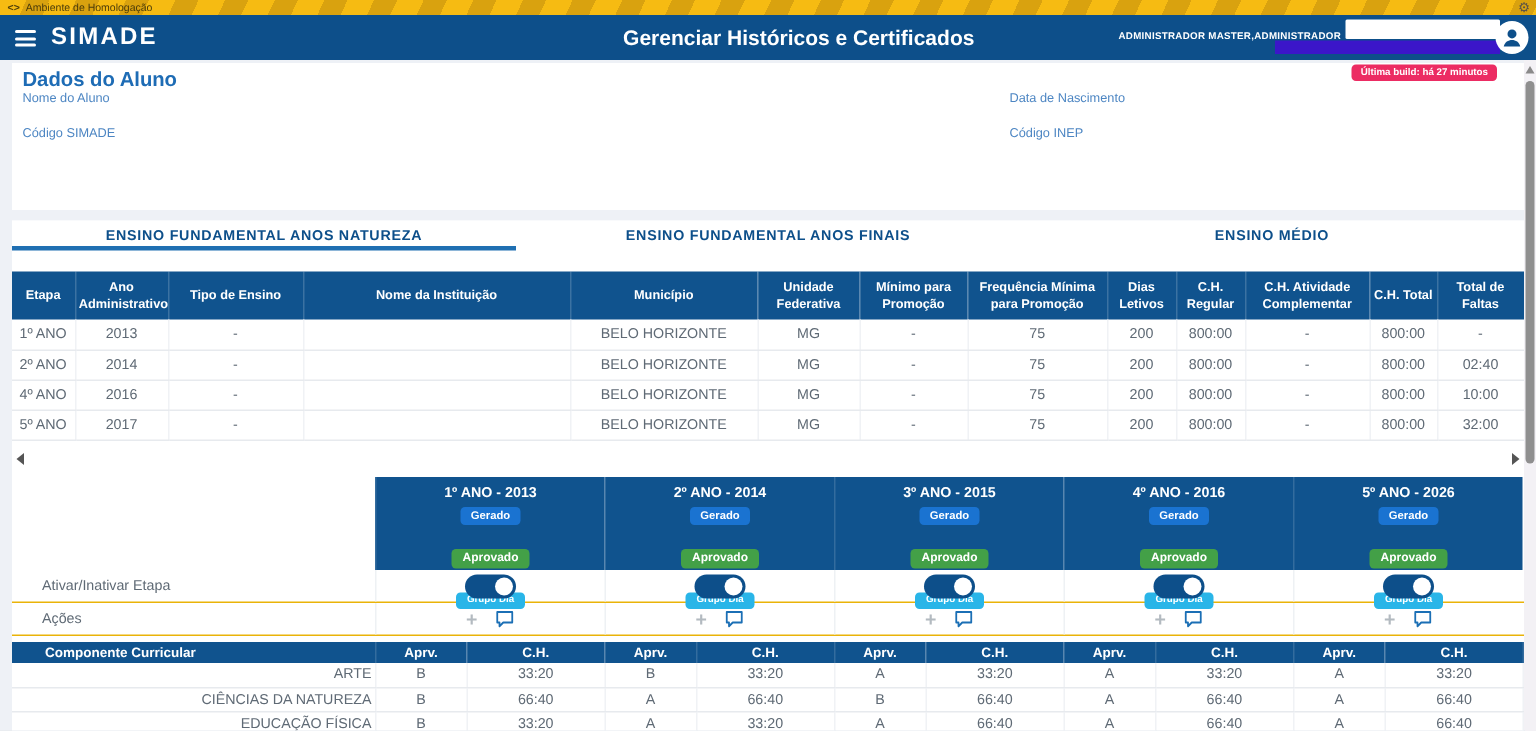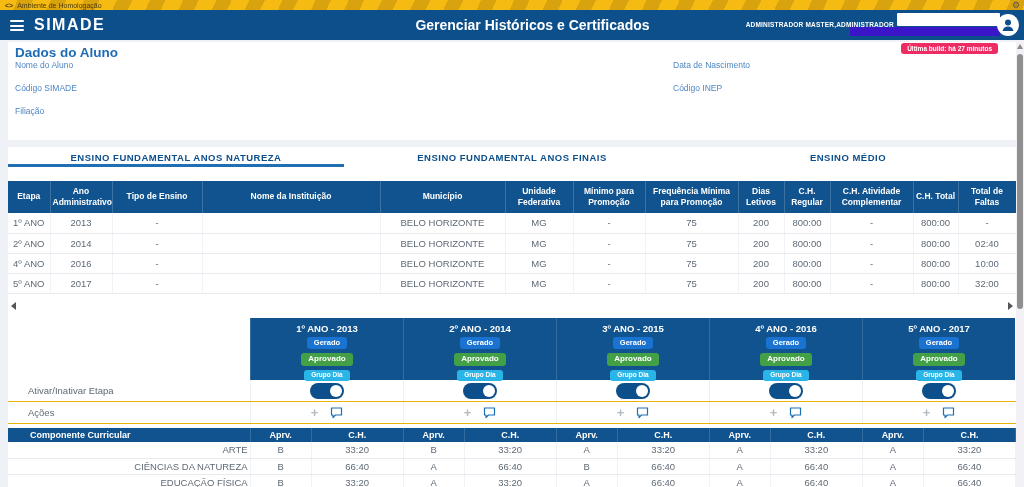--- a/index.html
+++ b/index.html
@@ -53,21 +53,21 @@
   
   .hscroll { position:absolute; top:153px; left:0; width:1008px; height:12px; }
   .tri-left  { position:absolute; left:3px; top:2px; width:0; height:0; border-top:4px solid transparent; border-bottom:4px solid transparent; border-right:5px solid #555; cursor:pointer; }
   .tri-right { position:absolute; right:3px; top:2px; width:0; height:0; border-top:4px solid transparent; border-bottom:4px solid transparent; border-left:5px solid #555; cursor:pointer; }
 
   
   .stage { position:absolute; top:171px; left:0; width:1008px; }
   .sp-row { display:grid; grid-template-columns:242px repeat(5,153px); }
   .sp-blank { background:#ffffff; }
   .sp-head-cell { background:#10538e; color:#fff; font-size:9.5px; font-weight:bold; display:flex; align-items:center; justify-content:center; height:20px; border-left:1px solid rgba(255,255,255,.15); }
-  .sp-badges-cell { background:#10538e; height:42px; display:flex; flex-direction:column; align-items:center; justify-content:center; gap:4px; border-left:1px solid rgba(255,255,255,.15); }
+  .sp-badges-cell { background:#10538e; height:42px; display:flex; flex-direction:column; align-items:center; gap:16px; border-left:1px solid rgba(255,255,255,.15); }
   .badge { color:#fff; font-weight:bold; padding:1px 7px; border-radius:3px; line-height:1.35; }
   .badge.b0 { font-size:7.5px; }
   .badge.b1 { font-size:8px; }
   .badge.b2 { font-size:6.5px; }
   .sp-body-row { height:22px; border-bottom:1px solid #eab308; background:#fff; }
   .sp-label-cell { font-size:9.5px; color:#5f6a75; display:flex; align-items:center; padding-left:20px; }
   .sp-cell { display:flex; align-items:center; justify-content:center; gap:12px; border-left:1px solid #eef1f4; }
   .toggle { width:34px; height:16px; border-radius:9px; background:#0d4f8a; position:relative; cursor:pointer; }
   .toggle .knob { position:absolute; right:2px; top:2px; width:12px; height:12px; border-radius:50%; background:#ffffff; }
   .plus { color:#b3bac0; font-size:13px; font-weight:bold; line-height:1; cursor:pointer; }
@@ -123,21 +123,20 @@
     <div class="fields-left" id="fields-left">
         <div class="field">
           <div class="flabel">Nome do Aluno</div>
           <div class="fvalue"></div>
         </div>
         <div class="field">
           <div class="flabel">Código SIMADE</div>
           <div class="fvalue"></div>
         </div>
         <div class="field">
-          <div class="flabel">Filiação</div>
           <div class="fvalue"></div>
         </div>
       </div>
     <div class="fields-right" id="fields-right">
         <div class="field">
           <div class="flabel">Data de Nascimento</div>
           <div class="fvalue"></div>
         </div>
         <div class="field">
           <div class="flabel">Código INEP</div>
@@ -254,21 +253,21 @@
       <span class="tri-left"></span>
       <span class="tri-right"></span>
     </div>
     <div class="stage" id="stage-panel">
         <div class="sp-row">
           <div class="sp-blank"></div>
           <div class="sp-head-cell">1º ANO - 2013</div>
           <div class="sp-head-cell">2º ANO - 2014</div>
           <div class="sp-head-cell">3º ANO - 2015</div>
           <div class="sp-head-cell">4º ANO - 2016</div>
-          <div class="sp-head-cell">5º ANO - 2017</div>
+          <div class="sp-head-cell">5º ANO - 2026</div>
         </div>
         <div class="sp-row">
           <div class="sp-blank"></div>
           <div class="sp-badges-cell">
             <span class="badge b0" style="background: rgb(26, 115, 209);">Gerado</span>
             <span class="badge b1" style="background: rgb(67, 160, 71);">Aprovado</span>
             <span class="badge b2" style="background: rgb(41, 181, 232);">Grupo Dia</span>
           </div>
           <div class="sp-badges-cell">
             <span class="badge b0" style="background: rgb(26, 115, 209);">Gerado</span>

